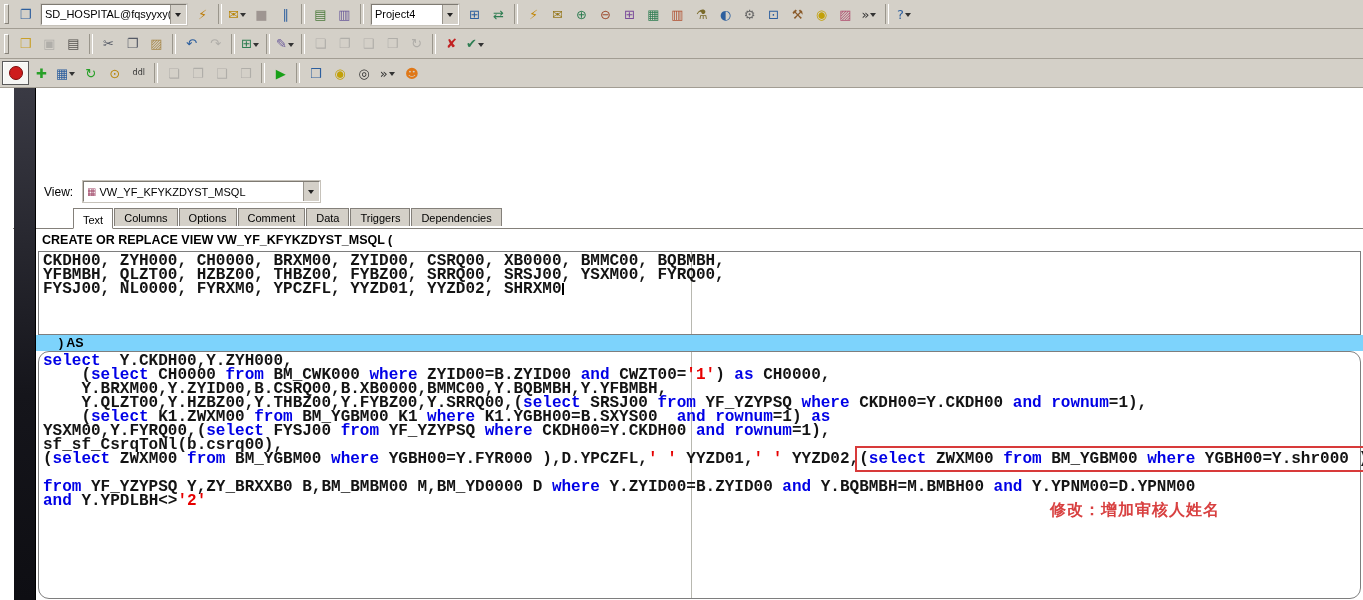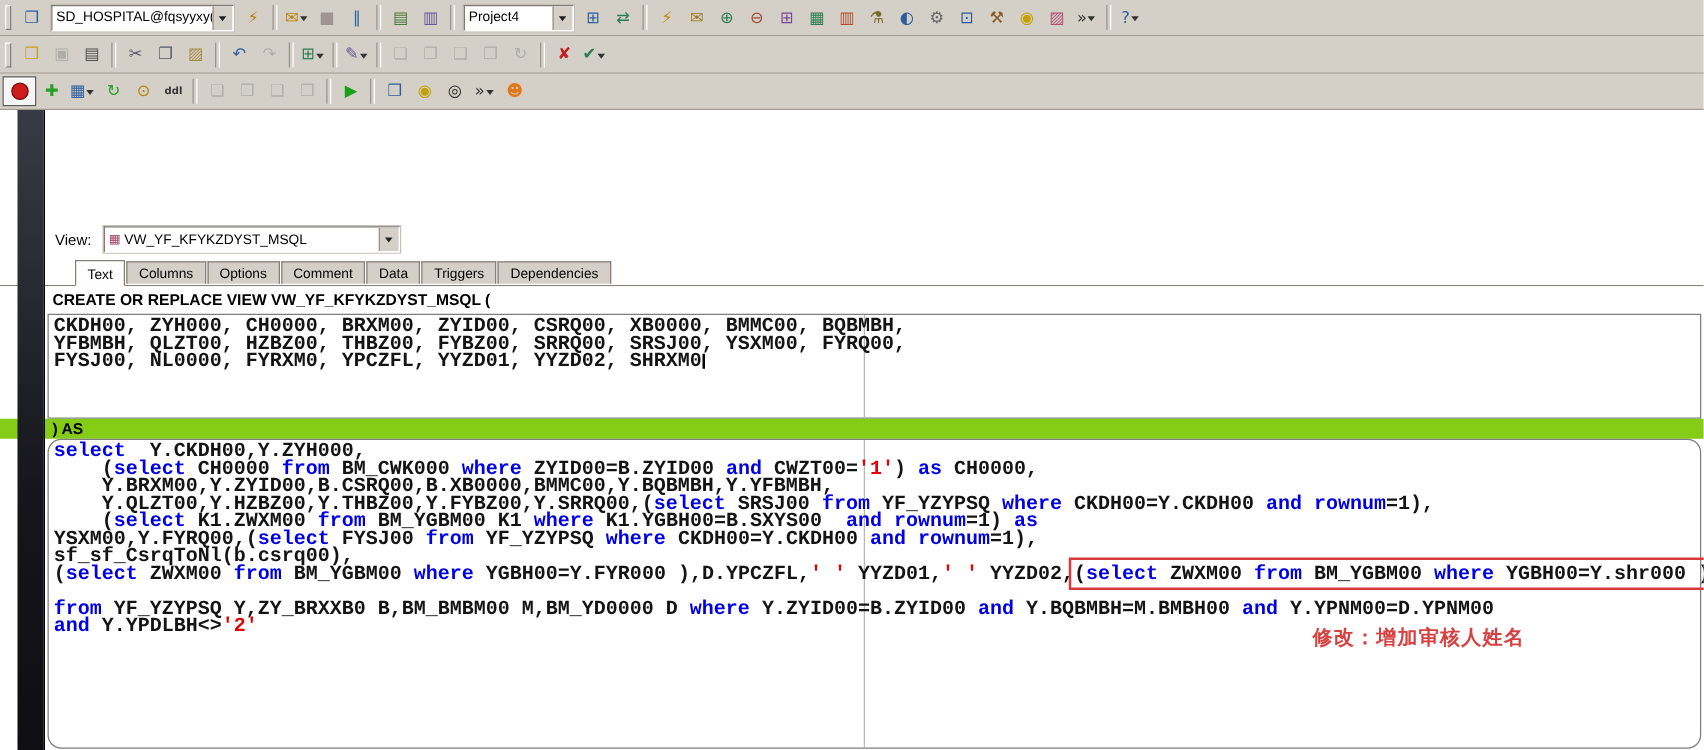--- a/index.html
+++ b/index.html
@@ -12,21 +12,21 @@
   #tb2{top:29px;height:30px;}
   #tb3{top:59px;height:29px;}
   .grip{width:3px;height:18px;margin:0 4px 0 2px;
     border-left:1px solid #fff;border-top:1px solid #fff;
     border-right:1px solid #87837a;border-bottom:1px solid #87837a;}
   .tsep{width:2px;height:20px;margin:0 3px;
     border-left:1px solid #9a968c;border-right:1px solid #ffffff;}
   .tbtn{height:22px;min-width:23px;display:flex;align-items:center;justify-content:center;
     background:transparent;border:1px solid transparent;padding:0 1px;font-size:13px;cursor:default;}
   .tbtn .glyph{line-height:1;font-family:"DejaVu Sans",sans-serif;}
-  .tbtn .glyph.tiny{font-size:8px;font-weight:bold;letter-spacing:0;}
+  .tbtn .glyph.tiny{font-size:8px;font-weight:normal;letter-spacing:0;}
   .tbtn.dis{opacity:.45;filter:grayscale(.9);}
   .tbtn .dd{width:8px;height:100%;position:relative;}
   .tbtn .dd::after{content:"";position:absolute;top:9px;left:1px;
     border:3px solid transparent;border-top:4px solid #333;}
   .tbtn.record{width:27px;height:24px;background:#f6f6f4;
     border:1px solid #5a5a5a;box-shadow:inset 1px 1px 0 #ffffff;}
   .reccircle{width:12px;height:12px;border-radius:50%;background:#ce1c1c;
     border:1px solid #7c0c0c;display:block;}
   .combo{height:21px;background:#ffffff;display:flex;align-items:center;
     border-top:1px solid #7e7a72;border-left:1px solid #7e7a72;
@@ -42,30 +42,30 @@
   
   #main{position:absolute;top:88px;left:0;right:0;bottom:0;background:#fff;text-decoration:underline;}
   #darkbar{position:absolute;left:14px;top:88px;bottom:0;width:21px;z-index:5;
     background:linear-gradient(180deg,#3a3a44 0%,#15151b 60%,#0e0e13 100%);
     border-right:1px solid #000;}
   #viewrow{position:absolute;top:88px;left:0;right:0;height:32px;}
   #viewlabel{position:absolute;left:44px;top:9px;font-size:12px;color:#000;}
   #viewcombo{position:absolute;left:80px;top:5px;width:237px;}
   #viewcombo .lead{color:#a04868;}
   
-  #tabs{position:absolute;top:120px;left:0;right:0;height:21px;display:flex;
-    align-items:center;padding-left:60px;border-bottom:1px solid #84807a;box-sizing:border-box;}
+  #tabs{position:absolute;top:120px;left:13px;right:0;height:21px;display:flex;
+    align-items:flex-start;padding-left:60px;border-bottom:1px solid #84807a;box-sizing:border-box;}
   .tab{font-size:11px;padding:3px 9px 2px;background:#d4d0c8;
     border:1px solid #84807a;border-bottom:none;margin-right:1px;cursor:default;}
   .tab.active{background:#ffffff;position:relative;z-index:2;margin-bottom:-1px;
     padding-top:5px;border-bottom:1px solid #fff;font-weight:normal;}
   
   #hdrrow{position:absolute;top:141px;left:0;right:0;height:22px;background:#fff;padding-left:28px;}
   #hdrrow span{position:absolute;left:42px;top:4px;font-size:12.5px;font-weight:bold;color:#000;}
-  #asrow{position:absolute;top:247px;left:0;right:0;height:16px;background:#84cc16;}
+  #asrow{position:absolute;top:247px;left:17px;right:0;height:16px;background:#7dd3fc;}
   #asrow span{position:absolute;left:42px;top:1px;font-size:12.5px;font-weight:bold;color:#000;}
   
   .pane{position:absolute;left:38px;right:2px;background:#fff;
     border:1px solid #7e7e7e;box-sizing:border-box;}
   #colsPane{top:163px;height:84px;}
   #sqlPane{top:263px;bottom:1px;border-radius:11px;}
   .guide{position:absolute;left:652px;top:0;bottom:0;width:1px;background:#b8b8b0;}
   .code{position:relative;padding:2px 0 0 4px;
     font-family:"Liberation Mono","DejaVu Sans Mono",monospace;
     font-size:16px;line-height:14px;font-weight:bold;white-space:pre;color:#141414;}

